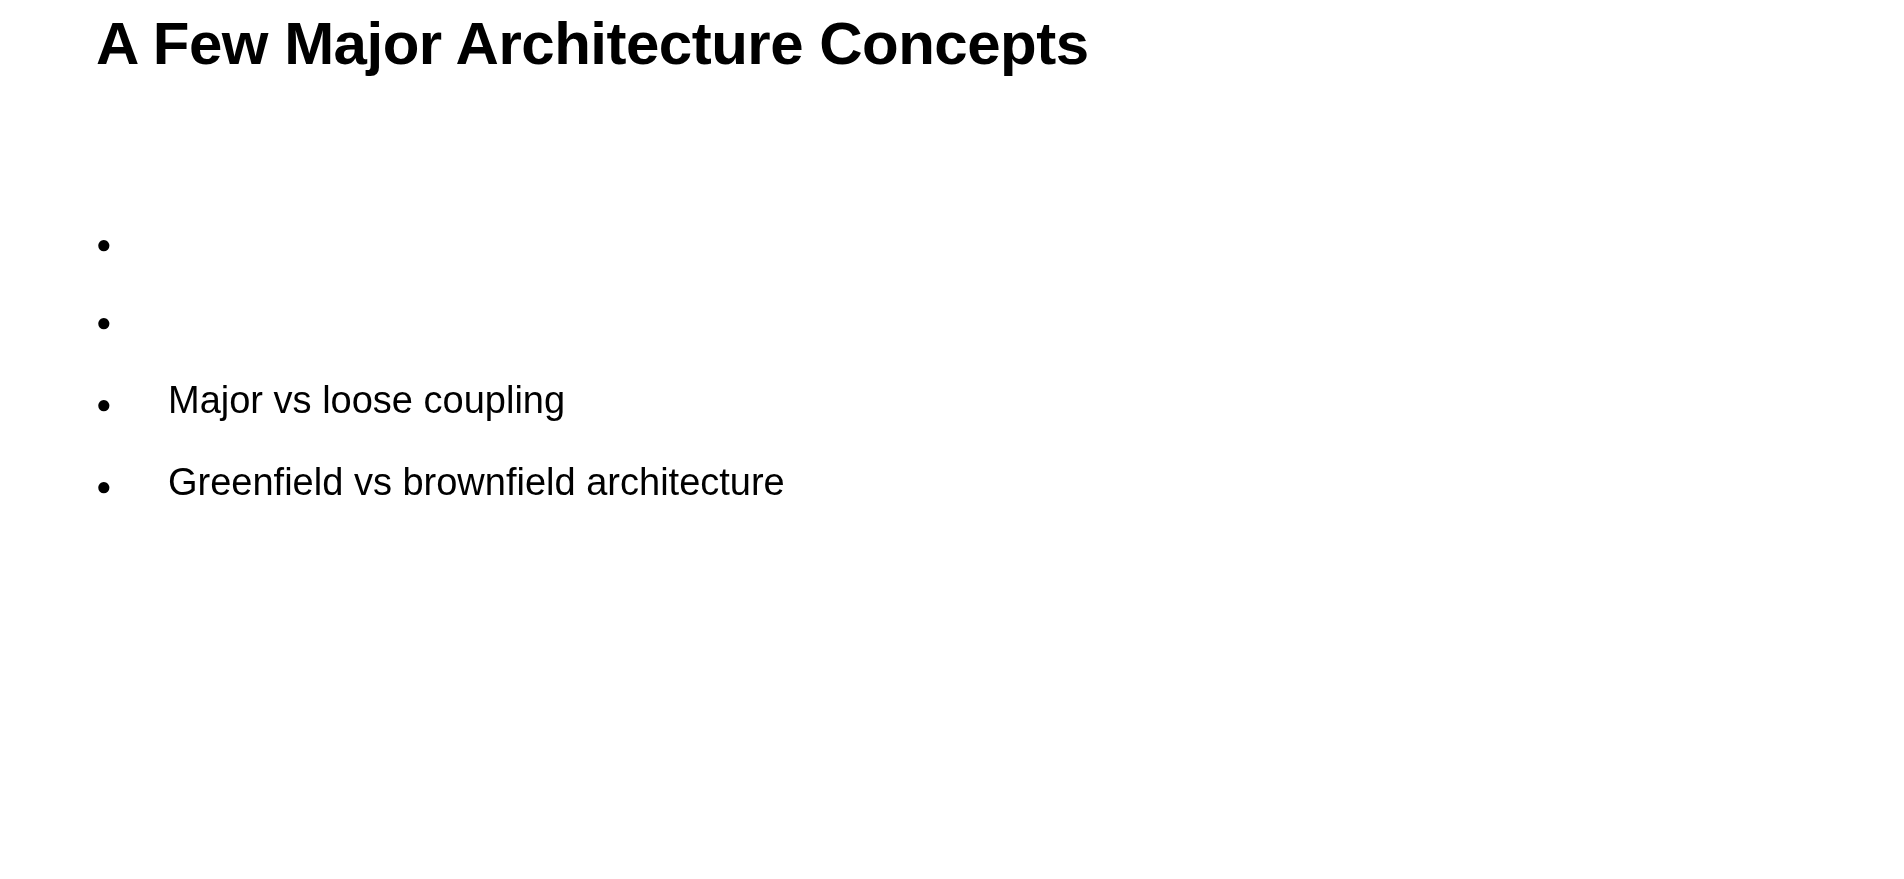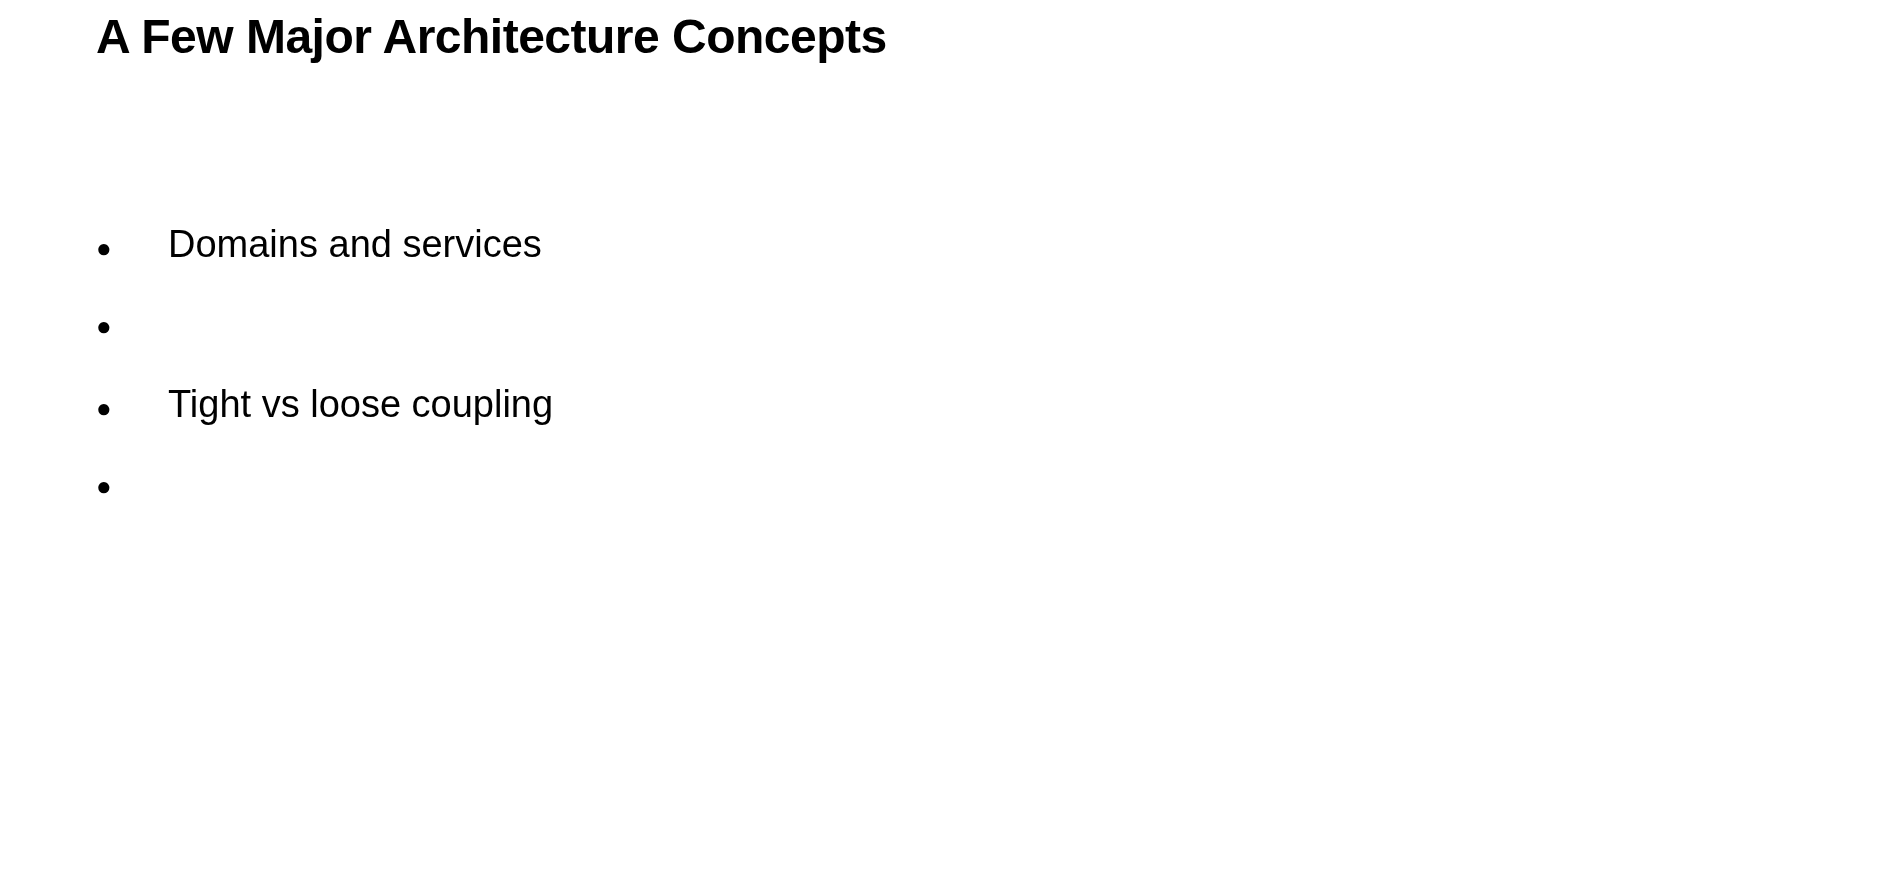--- a/index.html
+++ b/index.html
@@ -19,21 +19,21 @@
     width: 1904px;
     height: 879px;
     background: #ffffff;
     box-sizing: border-box;
     padding: 0;
   }
   .slide-title {
     position: absolute;
     left: 96px;
     top: 8px;
-    font-size: 48px;
+    font-size: 60px;
     font-weight: bold;
     letter-spacing: -0.5px;
     line-height: 1.2;
     color: #000000;
     white-space: nowrap;
   }
   .bullet-list {
     position: absolute;
     left: 96px;
     top: 205px;
@@ -67,31 +67,31 @@
 <body>
 
 <div class="slide">
 
   <div class="slide-title">A Few Major Architecture Concepts</div>
 
   <ul class="bullet-list">
 
     <li class="bullet-item">
       <span class="bullet-marker">●</span>
-      <span class="bullet-text">Domains and services</span>
     </li>
 
     <li class="bullet-item">
       <span class="bullet-marker">●</span>
     </li>
 
     <li class="bullet-item">
       <span class="bullet-marker">●</span>
-      <span class="bullet-text">Tight vs loose coupling</span>
+      <span class="bullet-text">Major vs loose coupling</span>
     </li>
 
     <li class="bullet-item">
       <span class="bullet-marker">●</span>
+      <span class="bullet-text">Greenfield vs brownfield architecture</span>
     </li>
 
   </ul>
 
 </div>
 
 </body></html>

